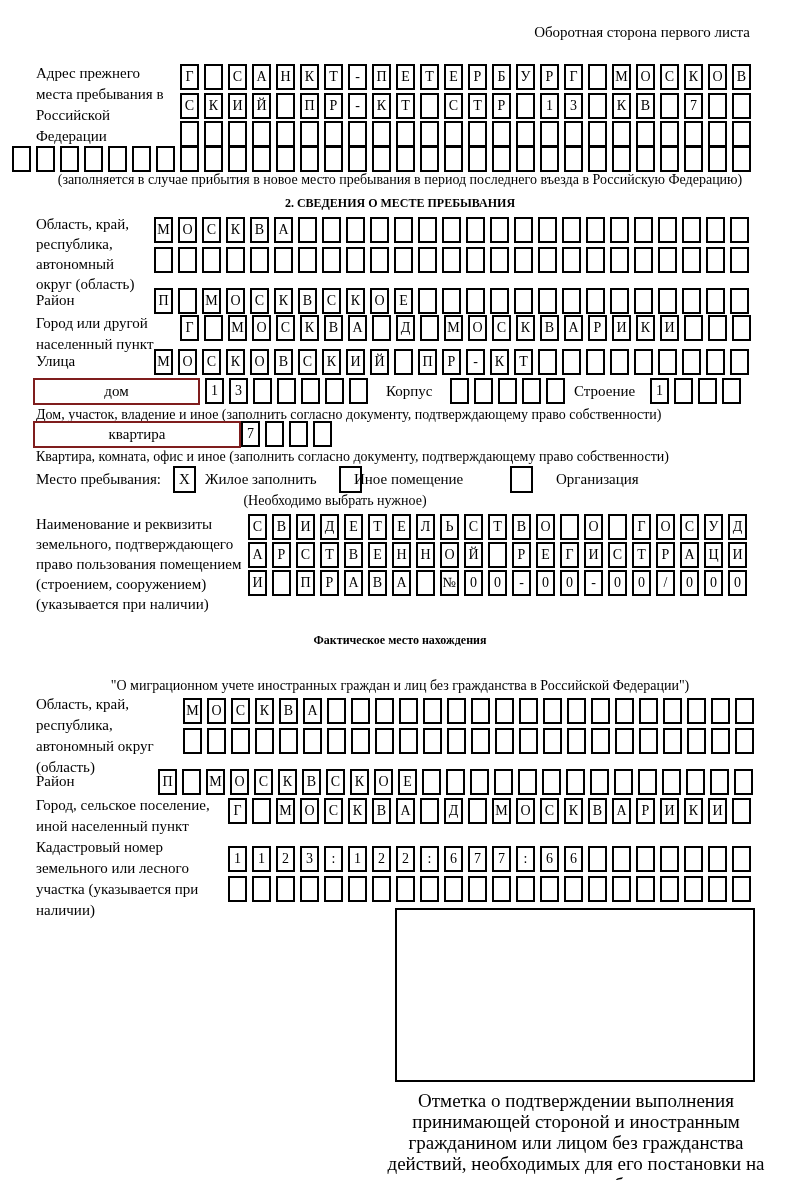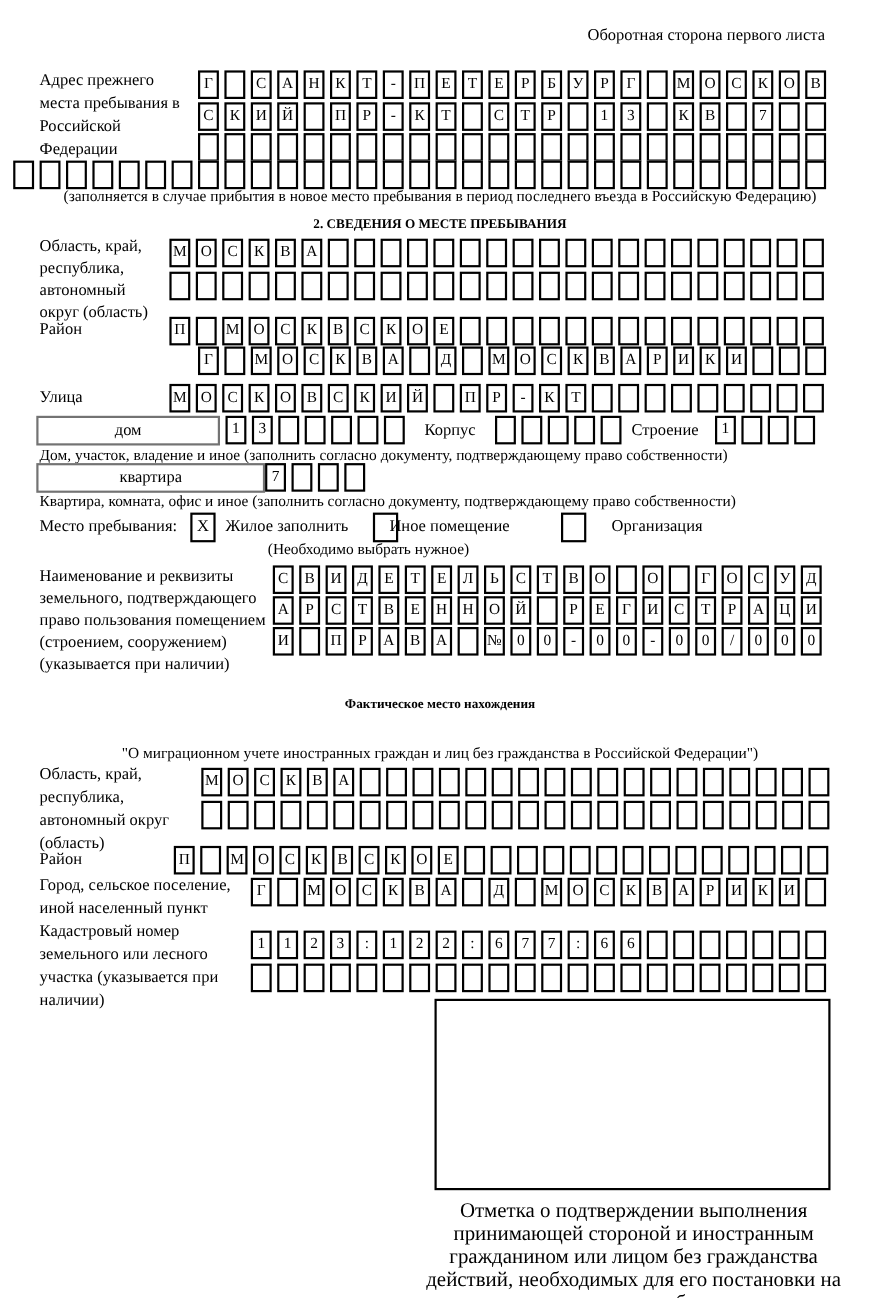--- a/index.html
+++ b/index.html
@@ -15,21 +15,21 @@
   .title { font-size:12px; font-weight:bold; text-align:center; }
   .fullw { left:0; width:800px; }
   .center { text-align:center; }
   .cr { position:absolute; display:flex; gap:5px; }
   .cell {
     width:19px; height:26px; box-sizing:border-box; border:2px solid #000;
     display:flex; align-items:center; justify-content:center;
     font-size:14px; flex:0 0 auto; background:#fff;
   }
   .wbox {
-    position:absolute; height:27px; box-sizing:border-box; border:2px solid #737373;
+    position:absolute; height:27px; box-sizing:border-box; border:2px solid #7f1d1d;
     display:flex; align-items:center; justify-content:center; font-size:15px; background:#fff;
   }
   .cb {
     position:absolute; width:23px; height:27px; box-sizing:border-box; border:2px solid #000;
     display:flex; align-items:center; justify-content:center; font-size:15px; background:#fff;
   }
   .bigbox { position:absolute; box-sizing:border-box; border:2px solid #000; background:#fff; }
 </style>
 </head>
 <body>
@@ -232,20 +232,21 @@
       <span class="cell"></span>
       <span class="cell"></span>
       <span class="cell"></span>
       <span class="cell"></span>
       <span class="cell"></span>
       <span class="cell"></span>
       <span class="cell"></span>
       <span class="cell"></span>
     </div>
 
+  <div class="abs label" style="left:36px; top:313px; width:145px;">Город или другой населенный пункт</div>
   <div class="cr" style="left:180px; top:315px;">
       <span class="cell">Г</span>
       <span class="cell"></span>
       <span class="cell">М</span>
       <span class="cell">О</span>
       <span class="cell">С</span>
       <span class="cell">К</span>
       <span class="cell">В</span>
       <span class="cell">А</span>
       <span class="cell"></span>

